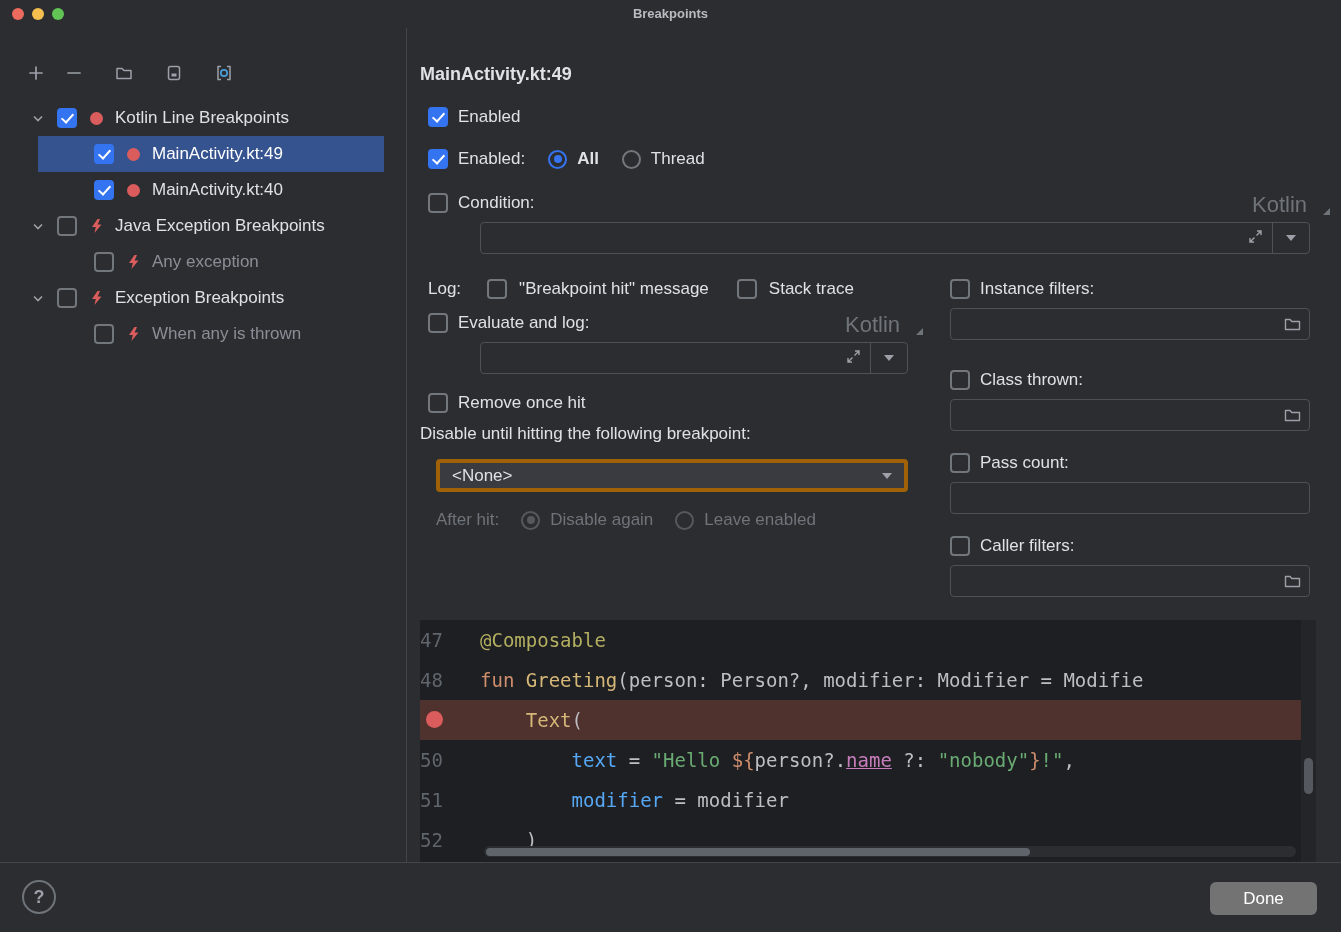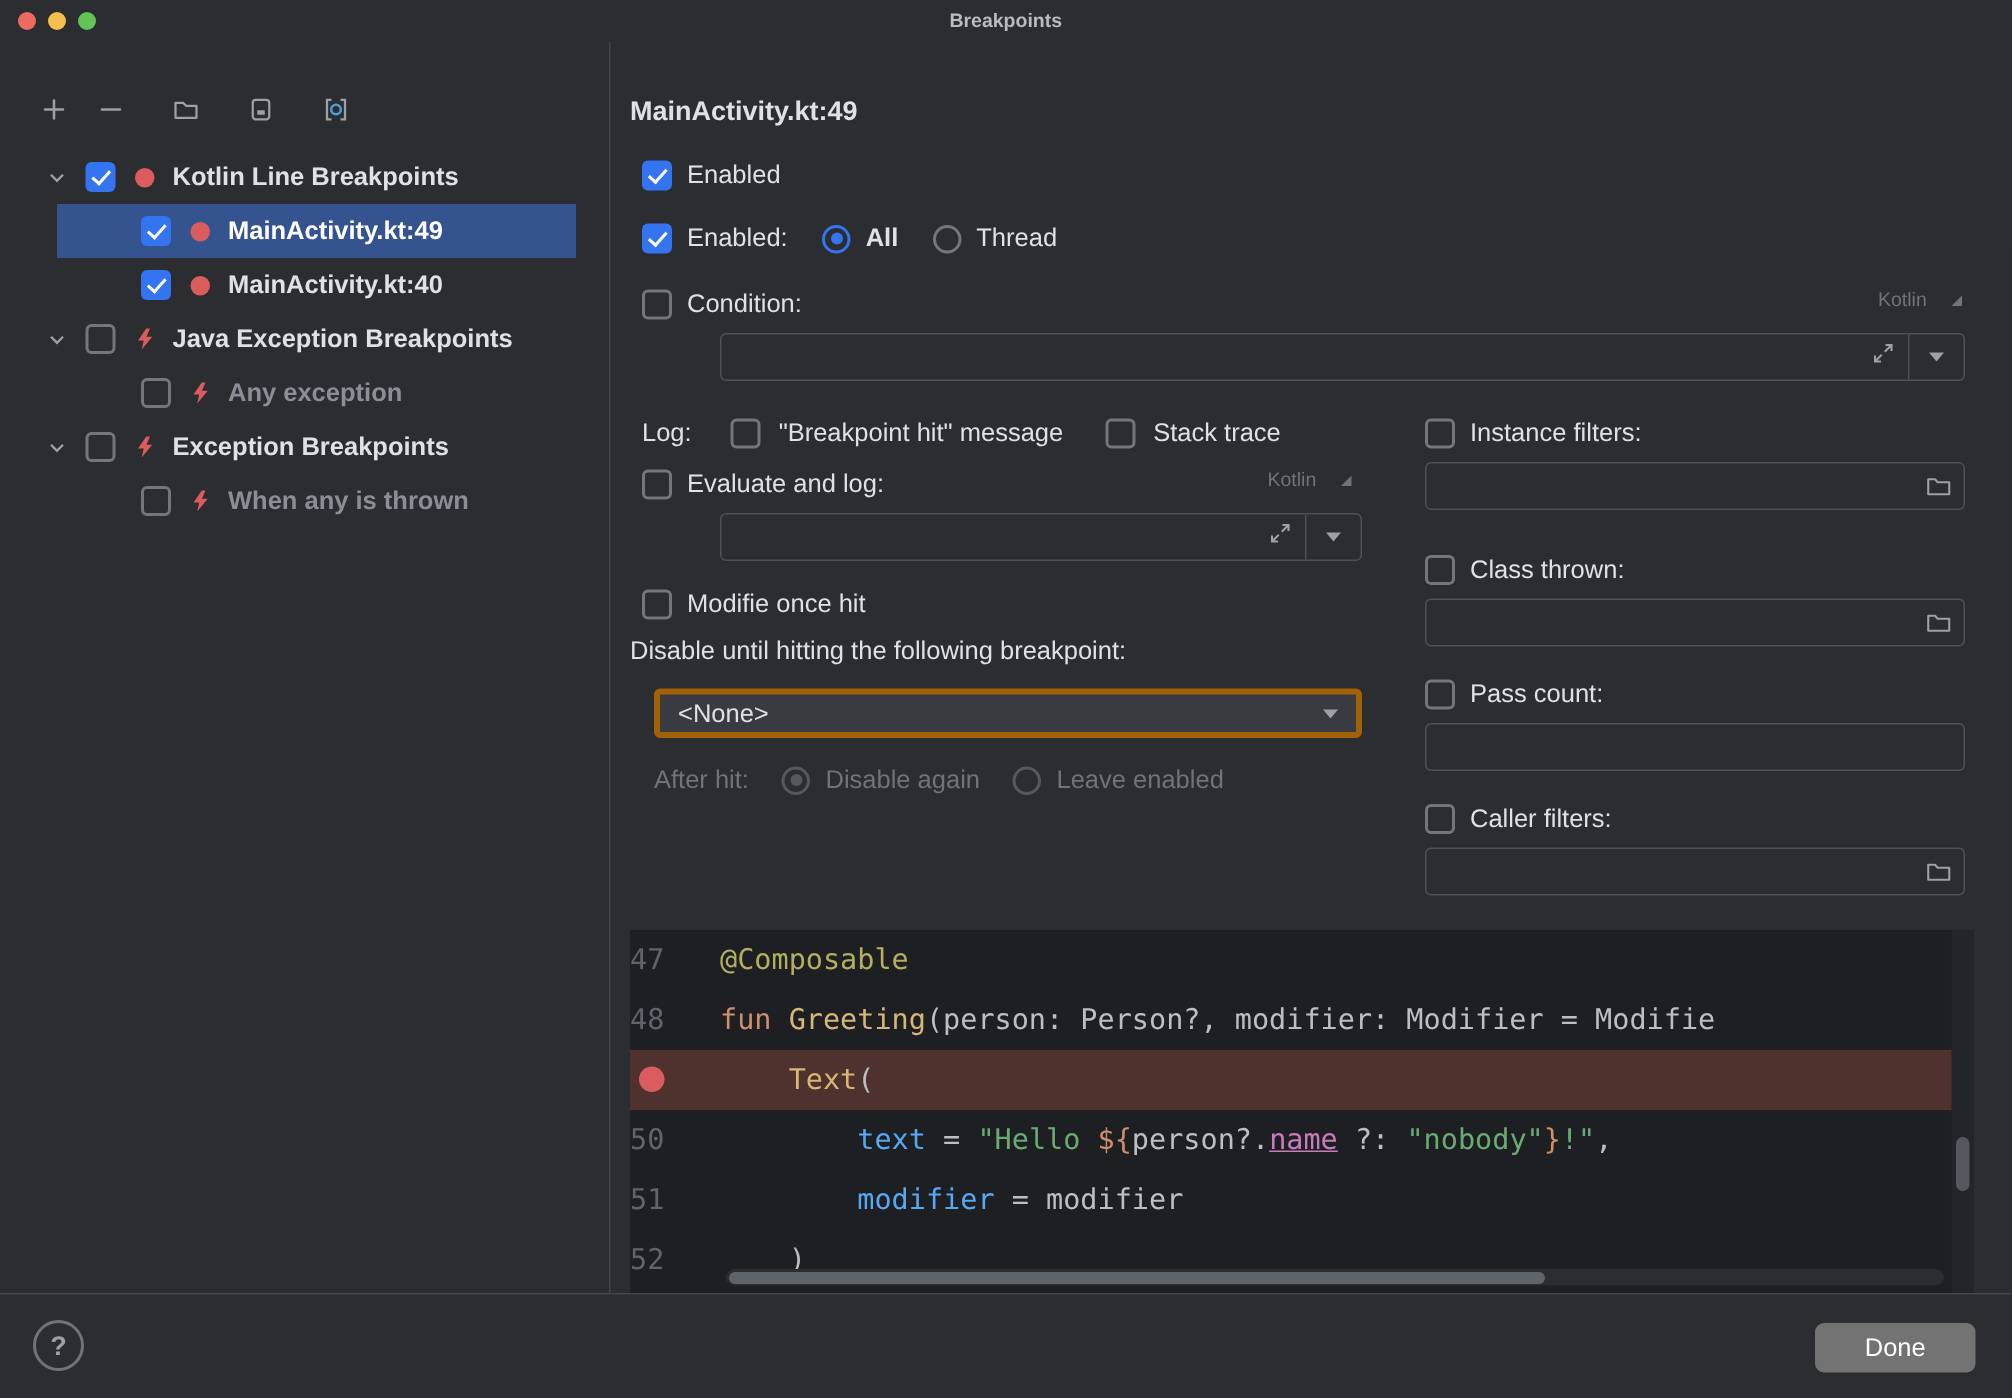--- a/index.html
+++ b/index.html
@@ -19,21 +19,21 @@
   .t-max   { left:52px; background:#61c454; }
   .titlebar-title { position:absolute; top:6px; left:0; right:0; text-align:center;
     font-size:13px; font-weight:700; color:#b8bcc2; }
 
   
   .left-panel { position:absolute; left:0; top:28px; width:407px; height:834px;
     border-right:1px solid #43454a; overflow:hidden; }
   .tree-toolbar { position:absolute; left:22px; top:31px; display:flex; align-items:center; gap:10px; }
   .tbtn { width:28px; height:28px; display:flex; align-items:center; justify-content:center; border-radius:4px; }
   .tbtn.spaced { margin-left:12px; }
-  .tree { position:absolute; left:0; top:72px; right:4px;font-weight:bold; }
+  .tree { position:absolute; left:0; top:72px; right:4px; }
   .tree-row { height:36px; display:flex; align-items:center; gap:11px; font-size:17px; }
   .tree-row.group { padding-left:30px; }
   .tree-row.child { margin-left:38px; margin-right:18px; padding-left:56px; }
   .tree-row.selected { background:#35538f; }
   .tree-row.selected .tlabel { color:#ffffff; }
   .tlabel { white-space:nowrap; }
   .muted { color:#8a8e96; }
   .chev { width:16px; height:16px; display:flex; align-items:center; justify-content:center; }
   .bpicon { width:16px; height:16px; display:flex; align-items:center; justify-content:center; flex:0 0 16px; }
   .dot { width:13px; height:13px; border-radius:50%; background:#db5c5c; display:block; }
@@ -51,21 +51,21 @@
   .cbrow { position:absolute; display:flex; align-items:center; height:28px; gap:10px; font-size:17px; }
   .lbl { white-space:nowrap; }
   .bold { font-weight:700; }
   .disabled, .disabled .lbl { color:#6f737a; }
   .disabled .radio { border-color:#55585d; }
   .disabled .radio.sel::after { background:#55585d; }
 
   
   .right-panel { position:absolute; left:408px; top:28px; width:933px; height:834px; }
   .detail-title { position:absolute; left:12px; top:36px; font-size:18px; font-weight:700; }
-  .lang { position:absolute; color:#6f737a; font-size:13px; display:flex; align-items:flex-end; gap:16px; }
+  .lang { position:absolute; color:#6f737a; font-size:22px; display:flex; align-items:flex-end; gap:16px; }
   .corner { width:0; height:0; border-bottom:7px solid #6f737a; border-left:7px solid transparent; margin-bottom:3px; }
   .inputgrp { position:absolute; height:32px; border:1px solid #4e5157; border-radius:4px;
     display:flex; align-items:center; background:#2b2d30; }
   .inputgrp .field { flex:1; height:100%; display:flex; align-items:center; justify-content:flex-end; padding-right:9px; }
   .inputgrp .divider { width:1px; height:100%; background:#4e5157; }
   .inputgrp .arrowseg { width:36px; height:100%; display:flex; align-items:center; justify-content:center; }
   .tri-down { width:0; height:0; border-left:5px solid transparent; border-right:5px solid transparent;
     border-top:6px solid #9da0a8; }
   .plainlabel { position:absolute; font-size:17px; white-space:nowrap; }
   .combo { position:absolute; left:28px; top:431px; width:472px; height:33px; background:#393b40;
@@ -290,21 +290,21 @@
       </span>
     </div>
     <div class="divider"></div>
     <div class="arrowseg">
       <span class="tri-down"></span>
     </div>
   </div>
 
   <div class="cbrow" style="left:20px; top:361px;">
     <span class="cb off"></span>
-    <span class="lbl">Modifie once hit</span>
+    <span class="lbl">Remove once hit</span>
   </div>
 
   <div class="plainlabel" style="left:12px; top:396px;">Disable until hitting the following breakpoint:</div>
 
   <div class="combo">
     <span>&lt;None&gt;</span>
     <span class="tri-down"></span>
   </div>
 
   <div class="cbrow disabled" style="left:28px; top:478px;">

